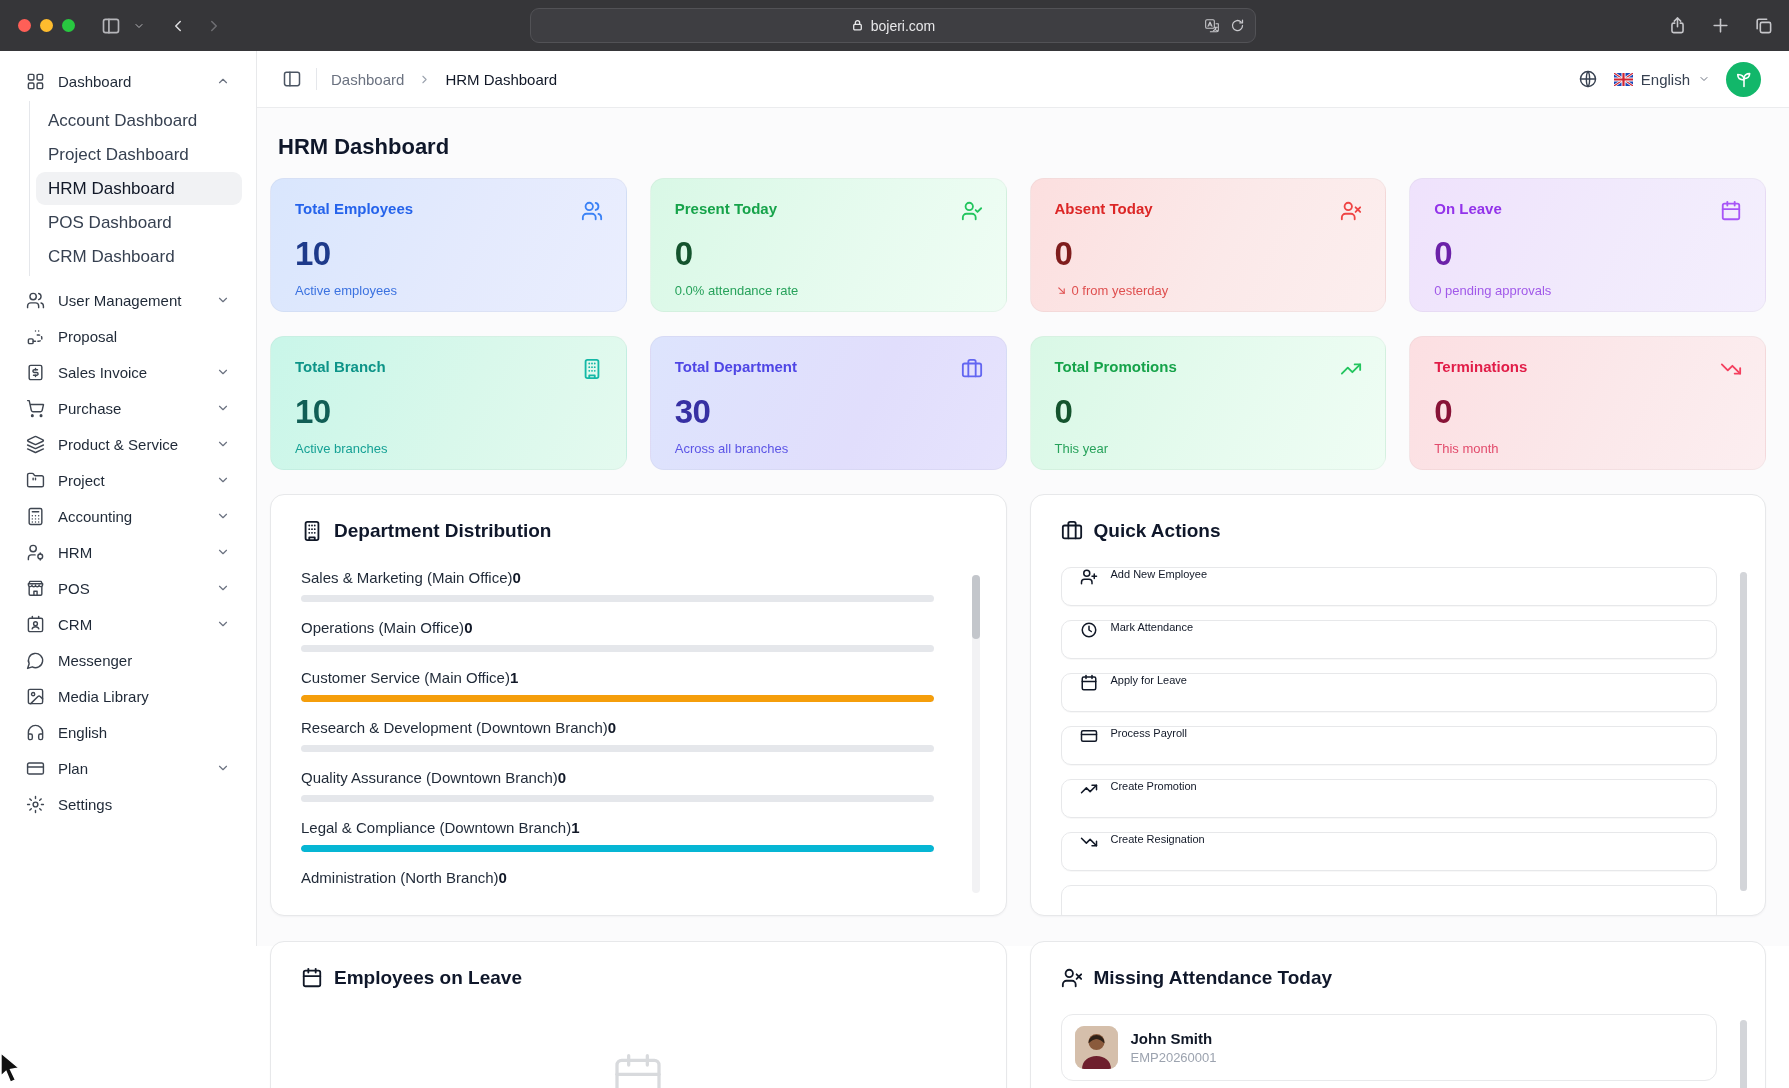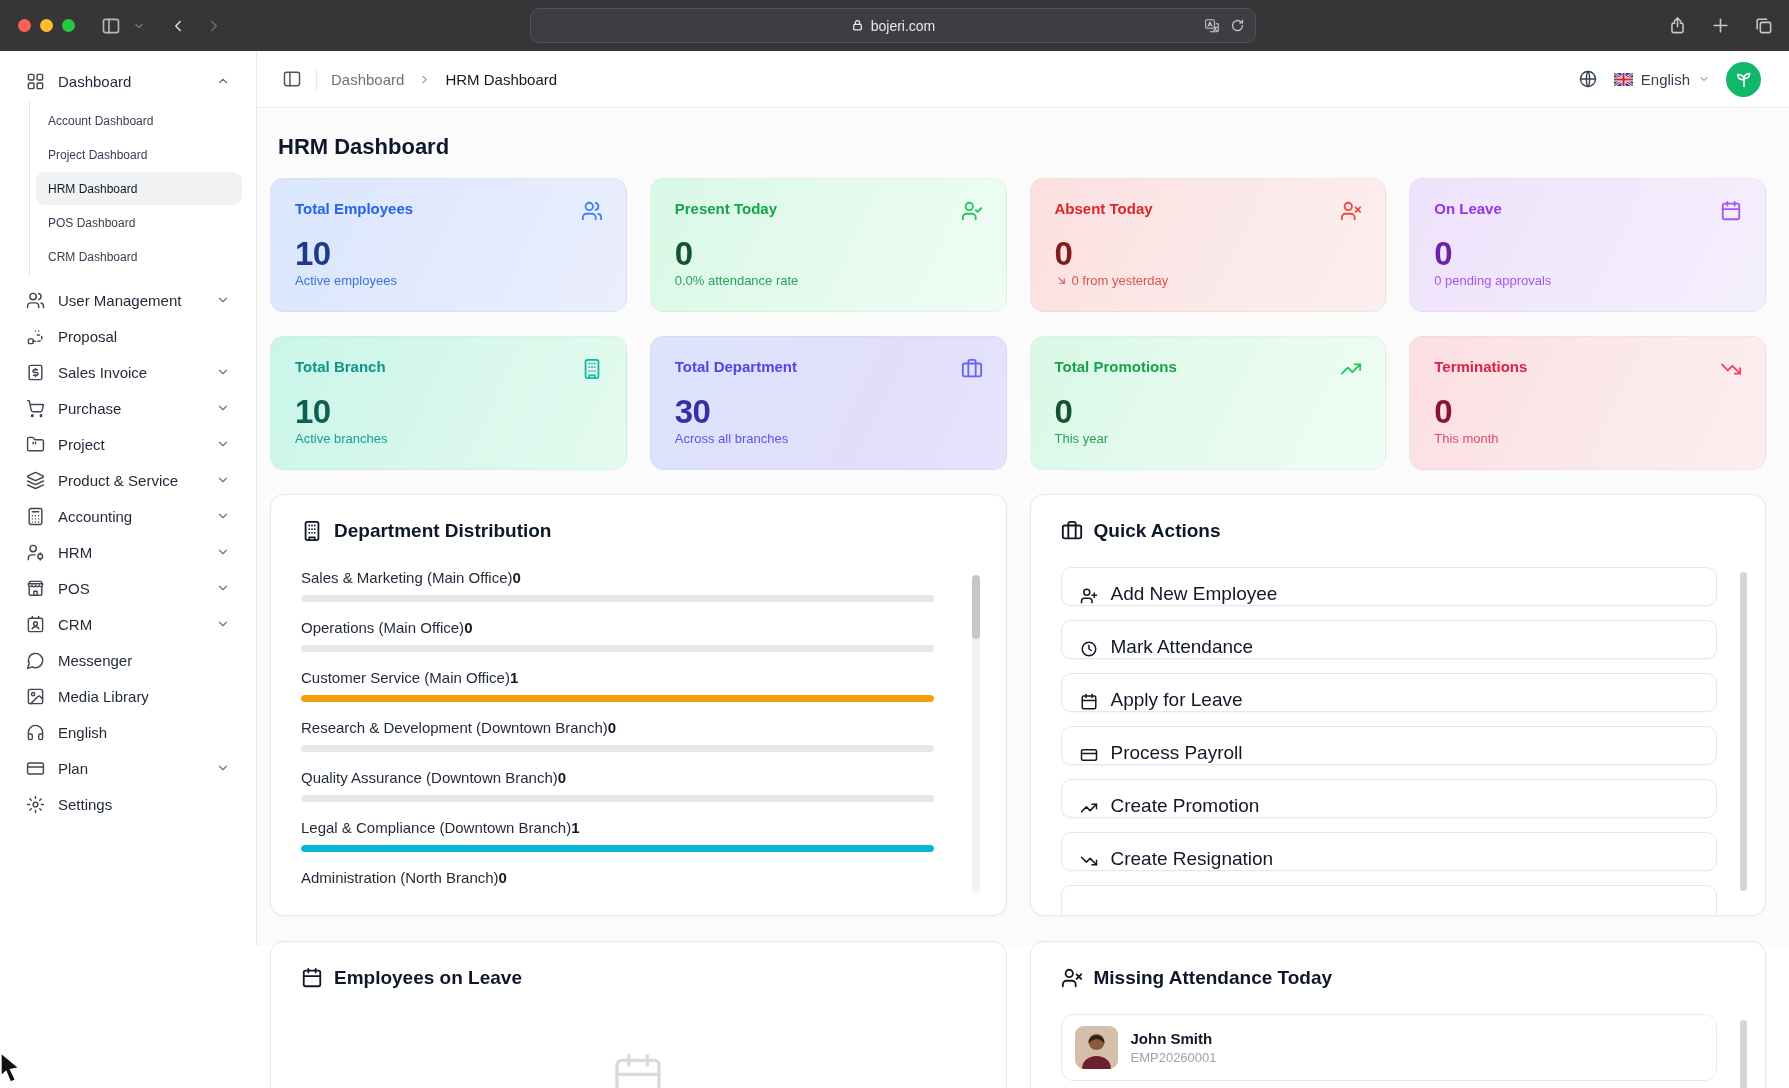--- a/index.html
+++ b/index.html
@@ -21,21 +21,21 @@
   .chrome-right{position:absolute;right:16px;display:flex;gap:24px;color:#c6c6ca}
 
   
   .app{display:flex;height:895px}
   .sidebar{width:257px;background:#fff;border-right:1px solid #e8e9eb;padding-top:12px;flex-shrink:0}
   .side-item{height:36px;display:flex;align-items:center;gap:13px;padding:0 16px;margin:0 10px;border-radius:9px;
     color:#1f2937;font-size:15px;cursor:default}
   .side-item .ic{width:19px;height:19px;color:#3f4651;flex-shrink:0}
   .side-item .chev{margin-left:auto;width:14px;height:14px;color:#6b7280}
   .sub-wrap{margin:2px 0 6px 29px;border-left:1px solid #e5e7eb;padding:2px 0}
-  .sub-item{height:33px;display:flex;align-items:center;font-size:12px;color:#374151;margin:1px 14px 1px 6px;
+  .sub-item{height:33px;display:flex;align-items:center;font-size:17px;color:#374151;margin:1px 14px 1px 6px;
     padding:0 12px;border-radius:9px}
   .sub-item.active{background:#f1f2f4;color:#111827}
 
   .main{flex:1;background:#fbfbfc;display:flex;flex-direction:column;min-width:0}
   .topbar{height:57px;background:#fff;border-bottom:1px solid #ebecee;display:flex;align-items:center;
     padding:0 28px 0 25px;gap:14px;flex-shrink:0}
   .vdiv{width:1px;height:22px;background:#e5e7eb}
   .crumb-sec{color:#6b7280;font-size:15px}
   .crumb-page{color:#111827;font-size:15px}
   .top-right{margin-left:auto;display:flex;align-items:center;gap:16px}
@@ -43,21 +43,21 @@
   .avatar{width:35px;height:35px;border-radius:50%;background:#12b76a;display:flex;align-items:center;justify-content:center}
 
   .content{padding:16px 23px 0 13px}
   .page-title{font-size:22px;font-weight:700;color:#0f172a;margin:10px 0 18px 8px}
 
   
   .stats{display:grid;grid-template-columns:repeat(4,1fr);gap:23px;margin-bottom:24px}
   .stat{height:134px;border-radius:14px;padding:21px 24px;position:relative;border:1px solid rgba(0,0,0,0.03)}
   .stat .tt{font-size:15px;font-weight:700}
   .stat .vv{font-size:33px;font-weight:700;margin-top:18px;letter-spacing:-.5px}
-  .stat .cc{font-size:13px;display:flex;align-items:center;gap:4px}
+  .stat .cc{font-size:13px;margin-top:10px;display:flex;align-items:center;gap:4px}
   .stat .corner{position:absolute;top:21px;right:23px;width:22px;height:22px}
   .s0{background:linear-gradient(115deg,#d9e6fd 0%,#e4eafd 55%,#eaeefe 100%)}
   .s0 .tt{color:#2563eb}.s0 .vv{color:#1e3a8a}.s0 .cc{color:#3b72e0}.s0 .corner{color:#3b82f6}
   .s1{background:linear-gradient(115deg,#d9f8e6 0%,#e7fbef 60%,#effdf4 100%)}
   .s1 .tt{color:#16a34a}.s1 .vv{color:#14532d}.s1 .cc{color:#27a25b}.s1 .corner{color:#22c55e}
   .s2{background:linear-gradient(115deg,#fcdfdf 0%,#fbe9e9 55%,#fceeee 100%)}
   .s2 .tt{color:#dc2626}.s2 .vv{color:#7f1d1d}.s2 .cc{color:#df5050}.s2 .corner{color:#ef4444}
   .s3{background:linear-gradient(115deg,#efe2fc 0%,#f1eafc 55%,#f4effd 100%)}
   .s3 .tt{color:#9333ea}.s3 .vv{color:#6b21a8}.s3 .cc{color:#a159e9}.s3 .corner{color:#a855f7}
   .s4{background:linear-gradient(115deg,#c9f6e9 0%,#d9f8eb 55%,#e4faef 100%)}
@@ -83,22 +83,22 @@
   .dept-top{display:flex;align-items:center}
   .dept-label{font-size:15px;color:#1f2937}
   .dept-val{font-size:15px;font-weight:700;color:#111827}
   .bar{height:7px;border-radius:5px;background:#e5e7eb;margin-top:9px;overflow:hidden}
   .bar>i{display:block;height:100%;border-radius:5px}
   .f-orange{background:#f59e0b}.f-cyan{background:#06b6d4}
   .vscroll{position:absolute;border-radius:4px;background:#f2f2f4}
   .vscroll .thumb{position:absolute;left:0;width:100%;border-radius:4px;background:#c3c6cb}
 
   .qa-list{margin-top:25px;padding-right:18px}
-  .qa-btn{height:39px;border:1px solid #e7e8ea;border-radius:10px;background:#fff;display:flex;align-items:flex-end;
-    gap:13px;padding:0 18px;margin-bottom:14px;font-size:19px;font-weight:500;color:#111827;width:100%;
+  .qa-btn{height:39px;border:1px solid #e7e8ea;border-radius:10px;background:#fff;display:flex;align-items:flex-start;
+    gap:13px;padding:0 18px;margin-bottom:14px;font-size:11px;font-weight:500;color:#111827;width:100%;
     box-shadow:0 1px 1px rgba(16,24,40,.03);cursor:pointer}
   .qa-btn .ic{width:18px;height:18px;color:#111827}
 
   .empty-cal{display:flex;justify-content:center;margin-top:62px;color:#d8dadd}
 
   .ma-list{margin-top:25px;padding-right:18px}
   .ma-card{border:1px solid #e8e9eb;border-radius:12px;padding:11px 13px;display:flex;align-items:center;gap:13px;
     margin-bottom:16px;background:#fff}
   .ma-ava{width:43px;height:43px;border-radius:9px;overflow:hidden;flex-shrink:0}
   .ma-name{font-size:15px;font-weight:600;color:#111827}
@@ -406,32 +406,32 @@
       <svg class="ic" style="stroke-width:1.8">
           <use href="#i-cart"></use>
         </svg>
       <span>Purchase</span>
       <svg class="ic chev">
           <use href="#i-chevron-down"></use>
         </svg>
     </div>
     <div class="side-item">
       <svg class="ic" style="stroke-width:1.8">
+          <use href="#i-layers"></use>
+        </svg>
+      <span>Product &amp; Service</span>
+      <svg class="ic chev">
+          <use href="#i-chevron-down"></use>
+        </svg>
+    </div>
+    <div class="side-item">
+      <svg class="ic" style="stroke-width:1.8">
           <use href="#i-folder"></use>
         </svg>
       <span>Project</span>
-      <svg class="ic chev">
-          <use href="#i-chevron-down"></use>
-        </svg>
-    </div>
-    <div class="side-item">
-      <svg class="ic" style="stroke-width:1.8">
-          <use href="#i-layers"></use>
-        </svg>
-      <span>Product &amp; Service</span>
       <svg class="ic chev">
           <use href="#i-chevron-down"></use>
         </svg>
     </div>
     <div class="side-item">
       <svg class="ic" style="stroke-width:1.8">
           <use href="#i-calc"></use>
         </svg>
       <span>Accounting</span>
       <svg class="ic chev">

